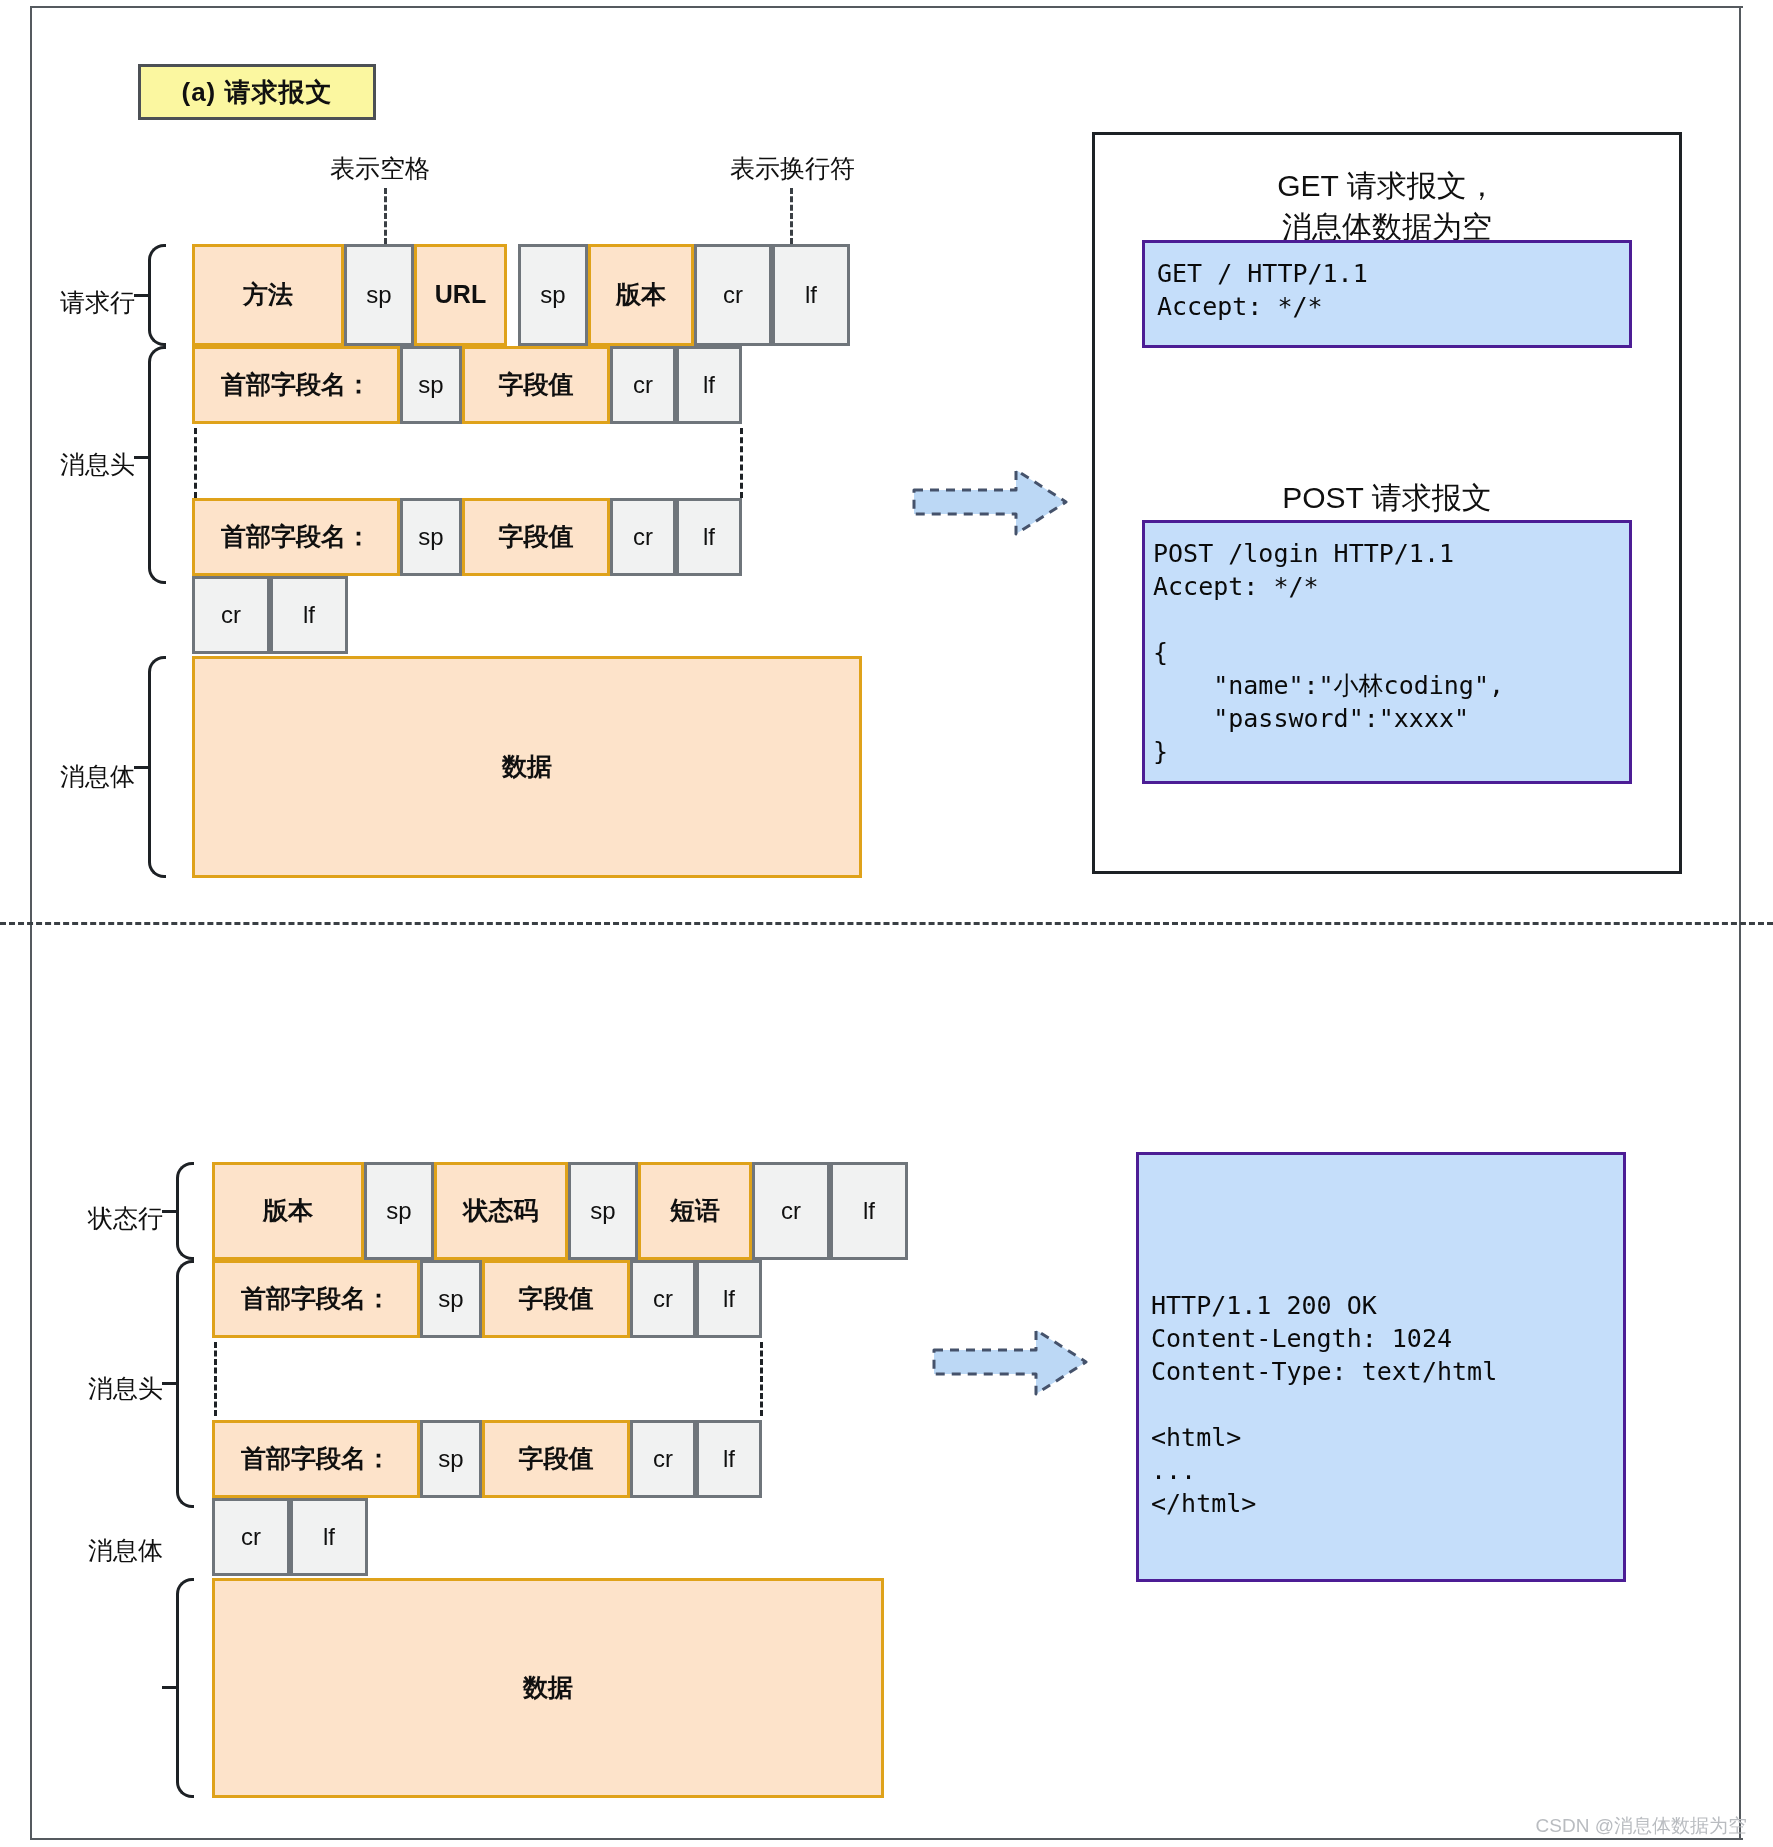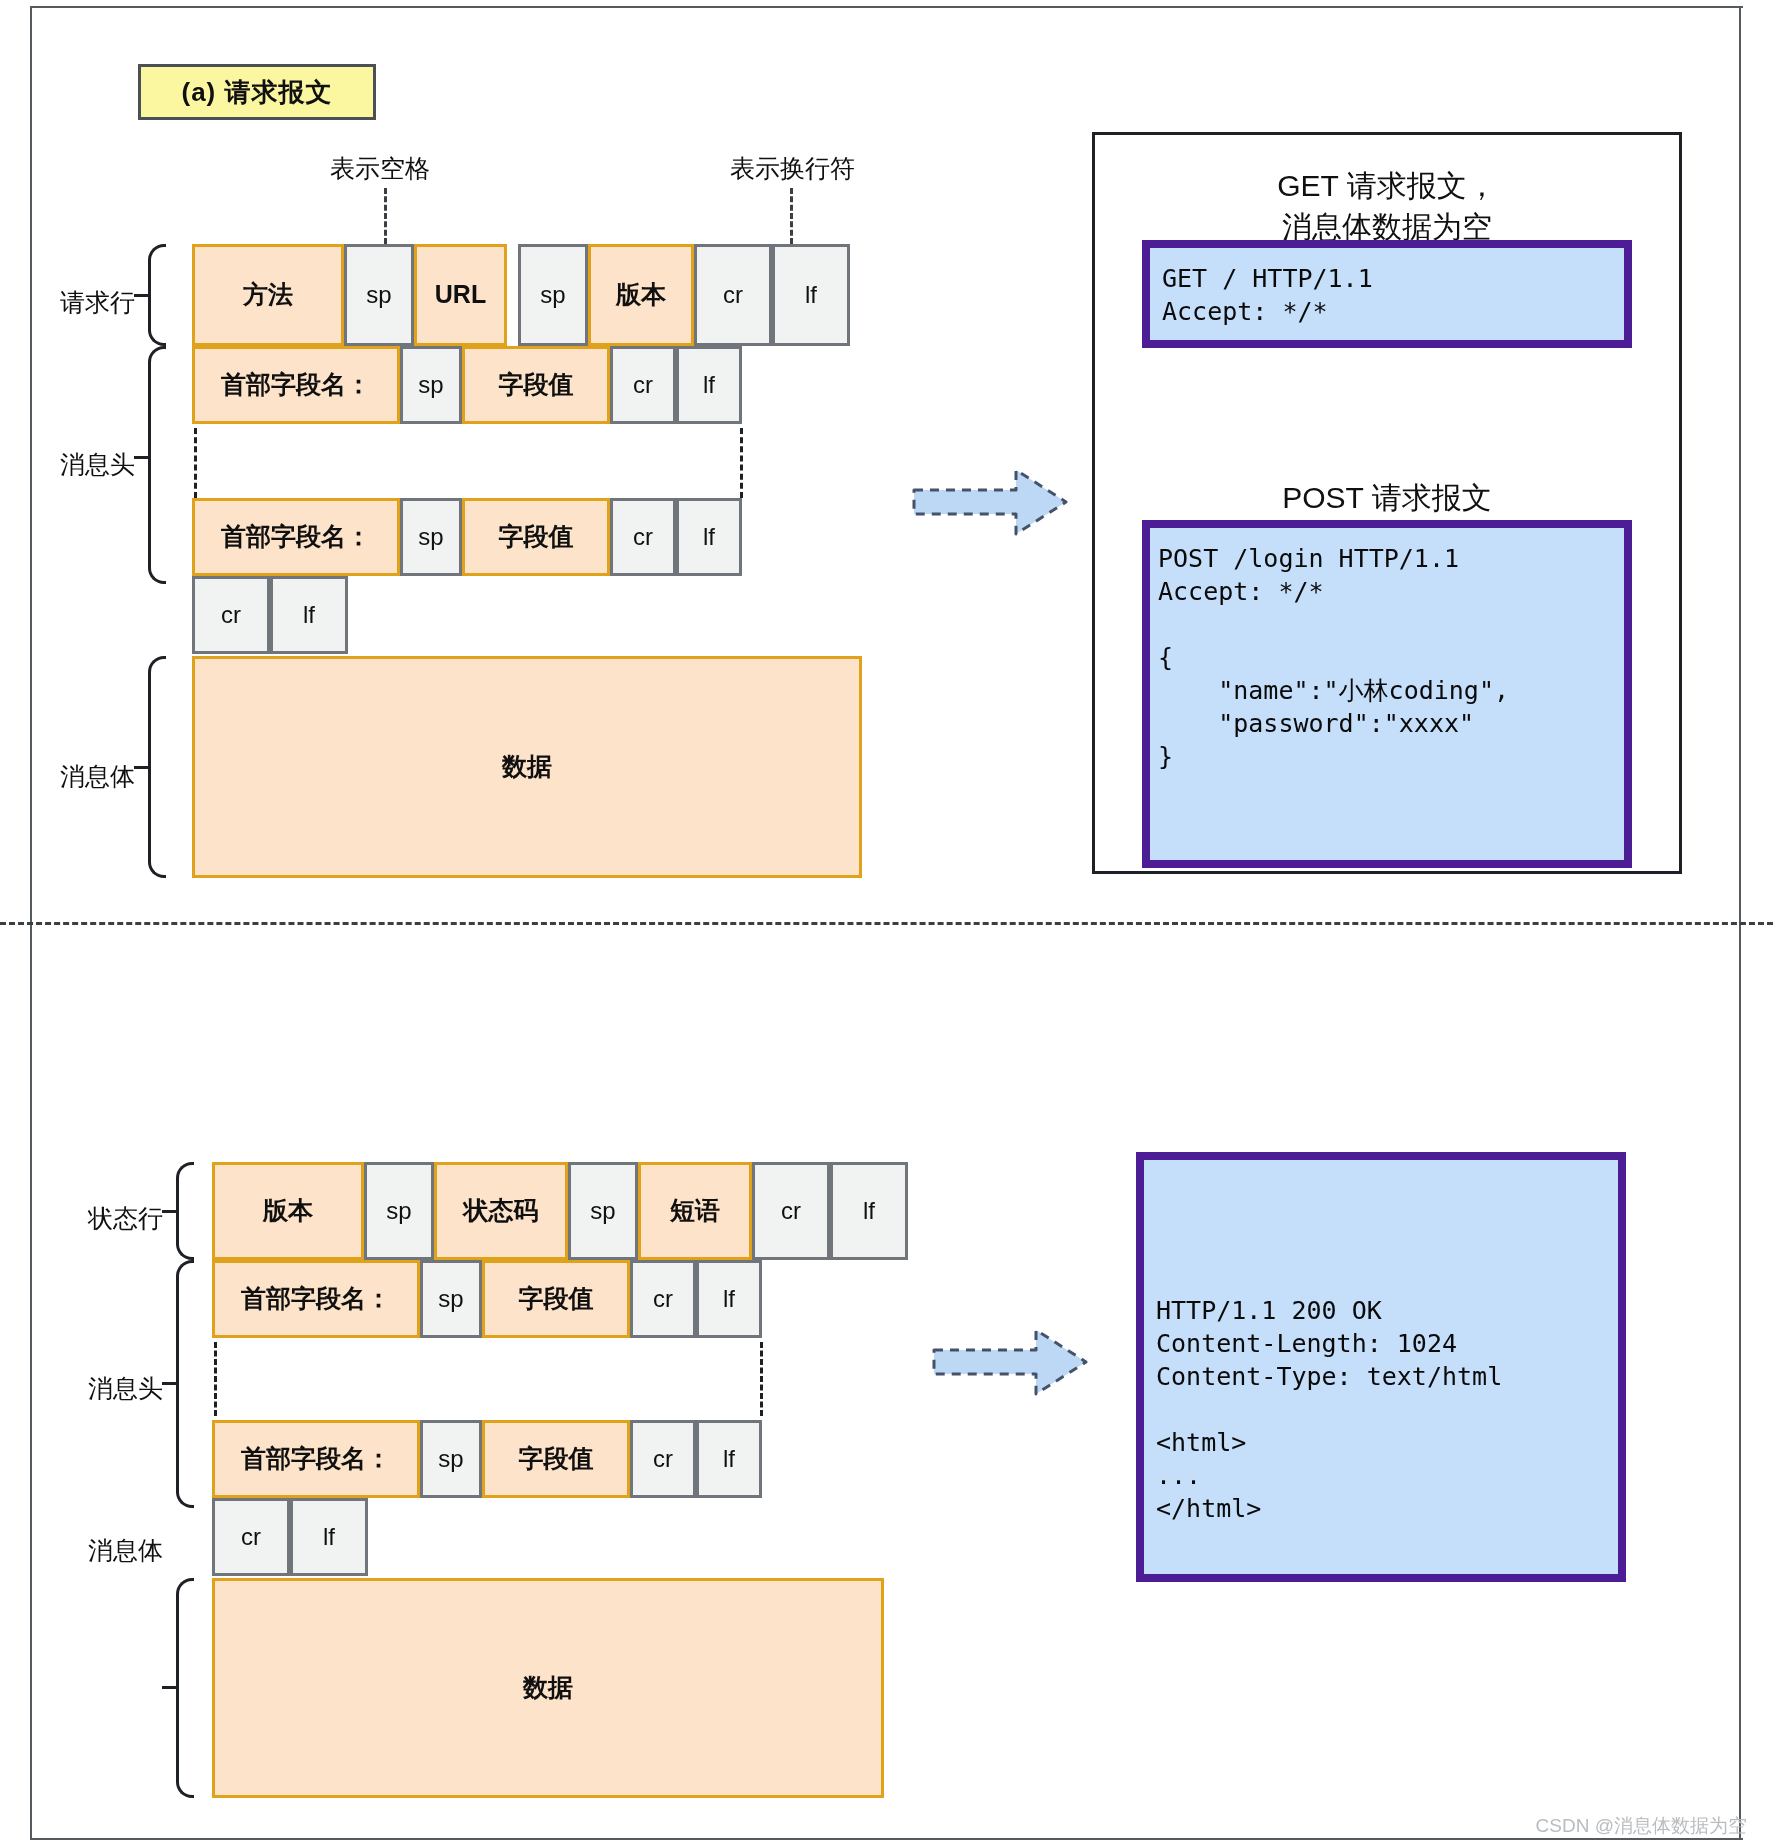--- a/index.html
+++ b/index.html
@@ -147,21 +147,21 @@
     position: absolute;
     font-size: 30px;
     color: #101010;
     text-align: center;
     line-height: 1.35;
     white-space: pre;
   }
   .codebox {
     position: absolute;
     background: #c5defa;
-    border: 8px solid #4c1d95;
+    border: 3px solid #4c1d95;
     box-sizing: border-box;
     font-family: "DejaVu Sans Mono", "Liberation Mono", monospace;
     font-size: 25px;
     color: #0a0a0a;
     white-space: pre;
     line-height: 1.32;
     padding: 14px 12px;
     overflow: hidden;
   }
 
@@ -245,21 +245,21 @@
   <div class="panel" style="left:1092px; top:132px; width:590px; height:742px;"></div>
 
   <div class="panel-title" style="left:1092px; top:166px; width:590px;">GET 请求报文，
 消息体数据为空</div>
 
   <div class="codebox" style="left:1142px; top:240px; width:490px; height:108px;">GET / HTTP/1.1
 Accept: */*</div>
 
   <div class="panel-title" style="left:1092px; top:478px; width:590px;">POST 请求报文</div>
 
-  <div class="codebox" style="left:1142px; top:520px; width:490px; height:348px;padding-left:8px;">POST /login HTTP/1.1
+  <div class="codebox" style="left:1142px; top:520px; width:490px; height:264px;padding-left:8px;">POST /login HTTP/1.1
 Accept: */*
 
 {
     "name":"小林coding",
     "password":"xxxx"
 }</div>
 
 
   <div class="side-label" style="left:88px; top:1202px;">状态行</div>
   <div class="brace" style="left:176px; top:1162px; height:98px;"></div>

